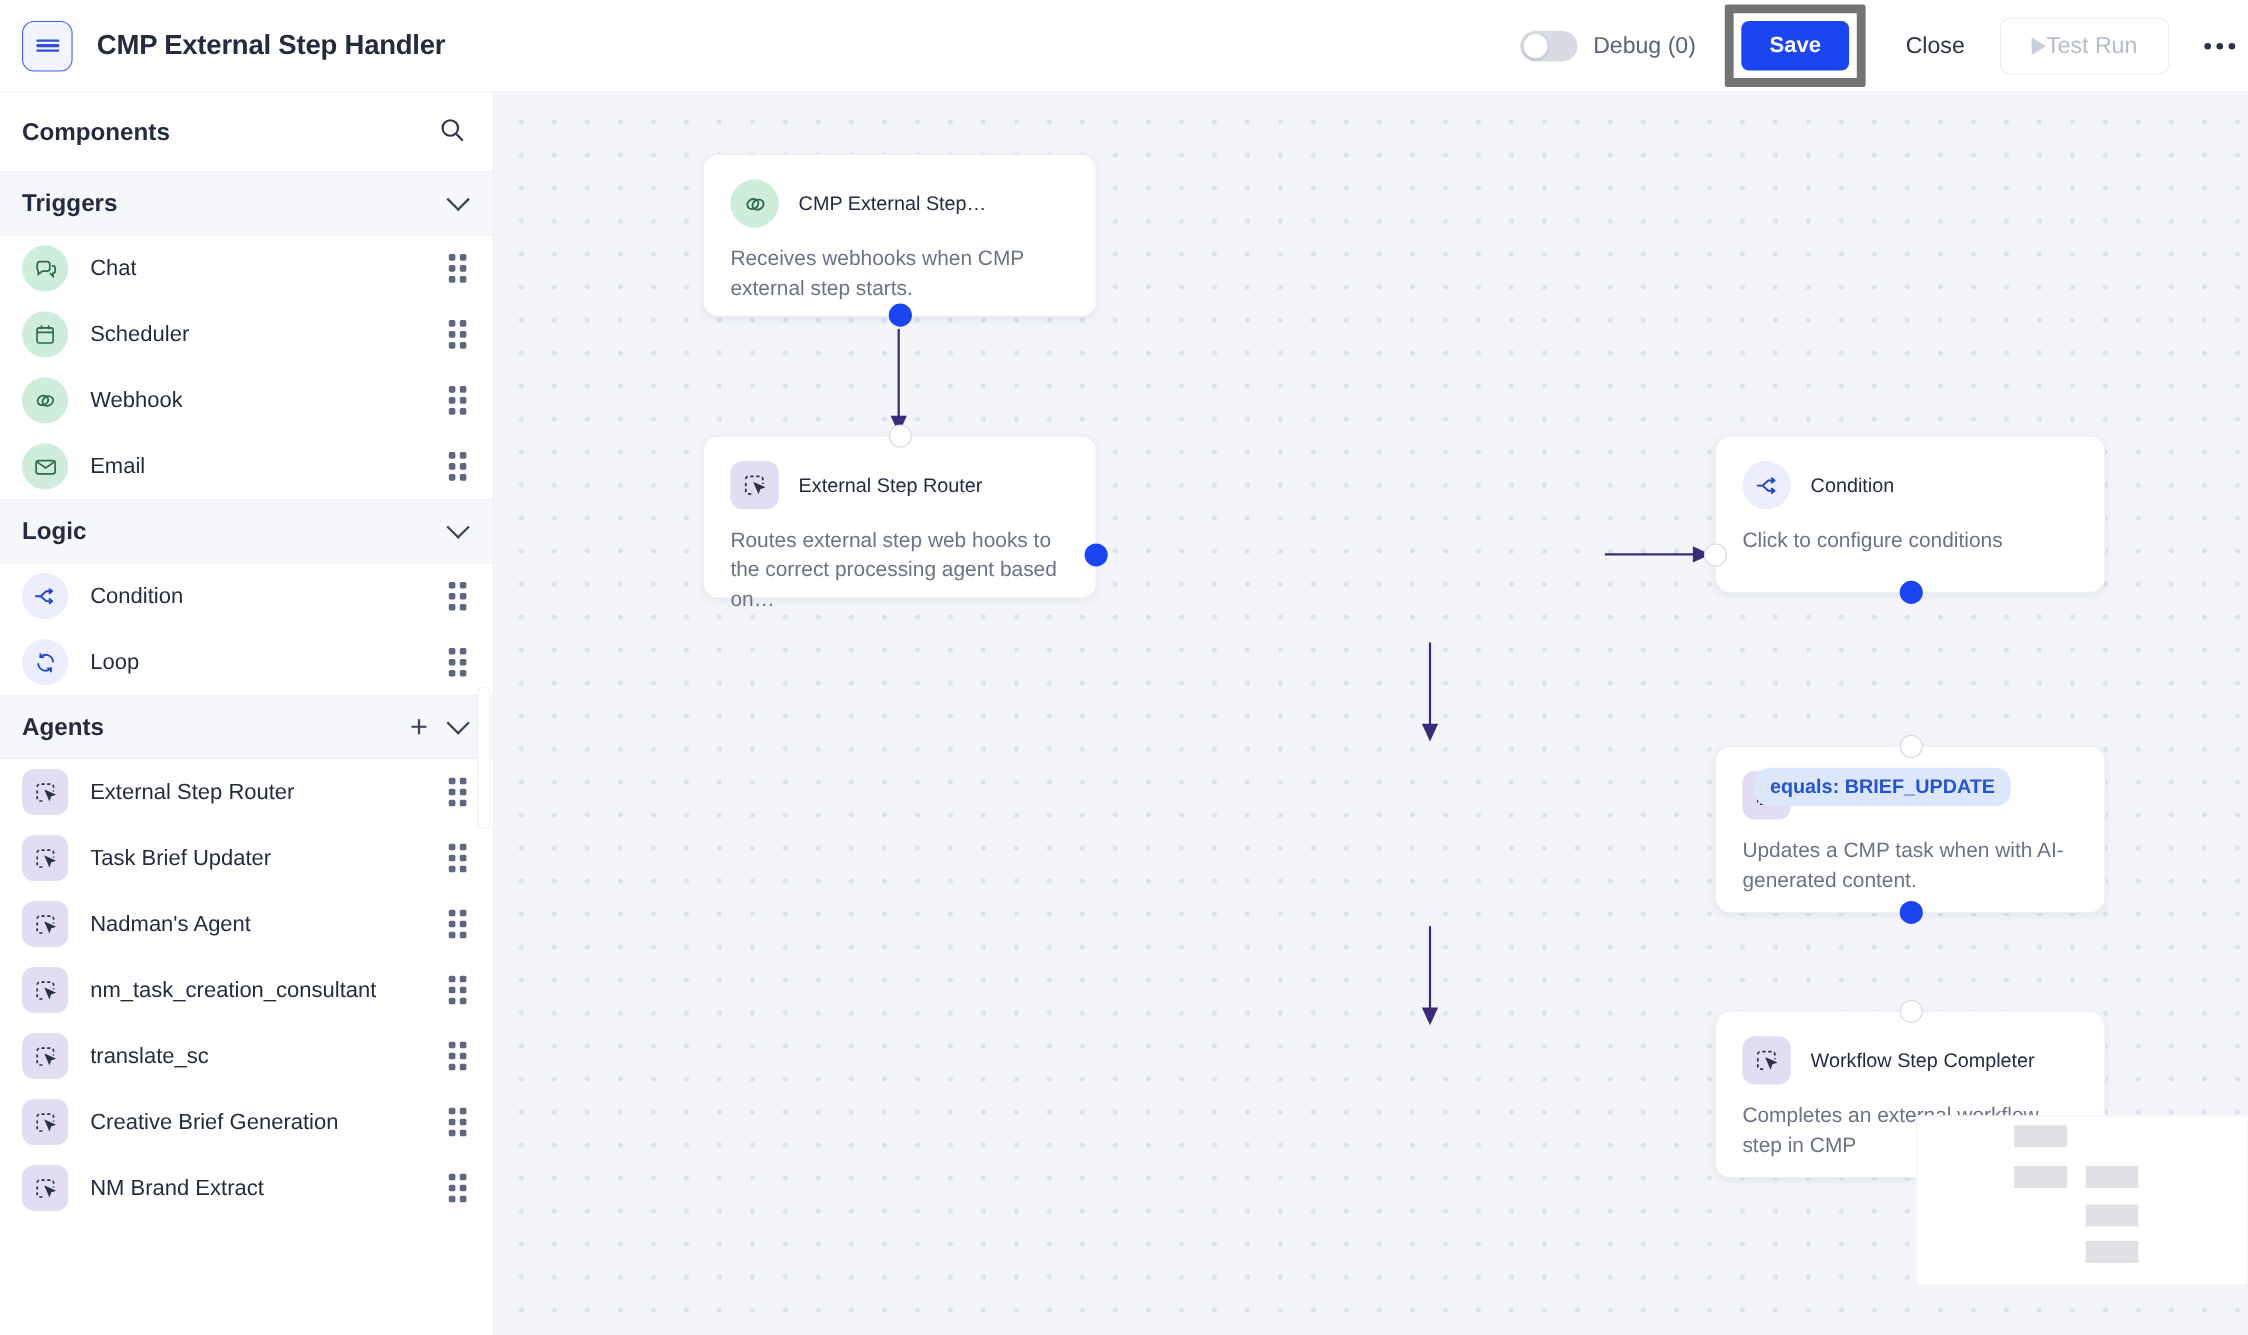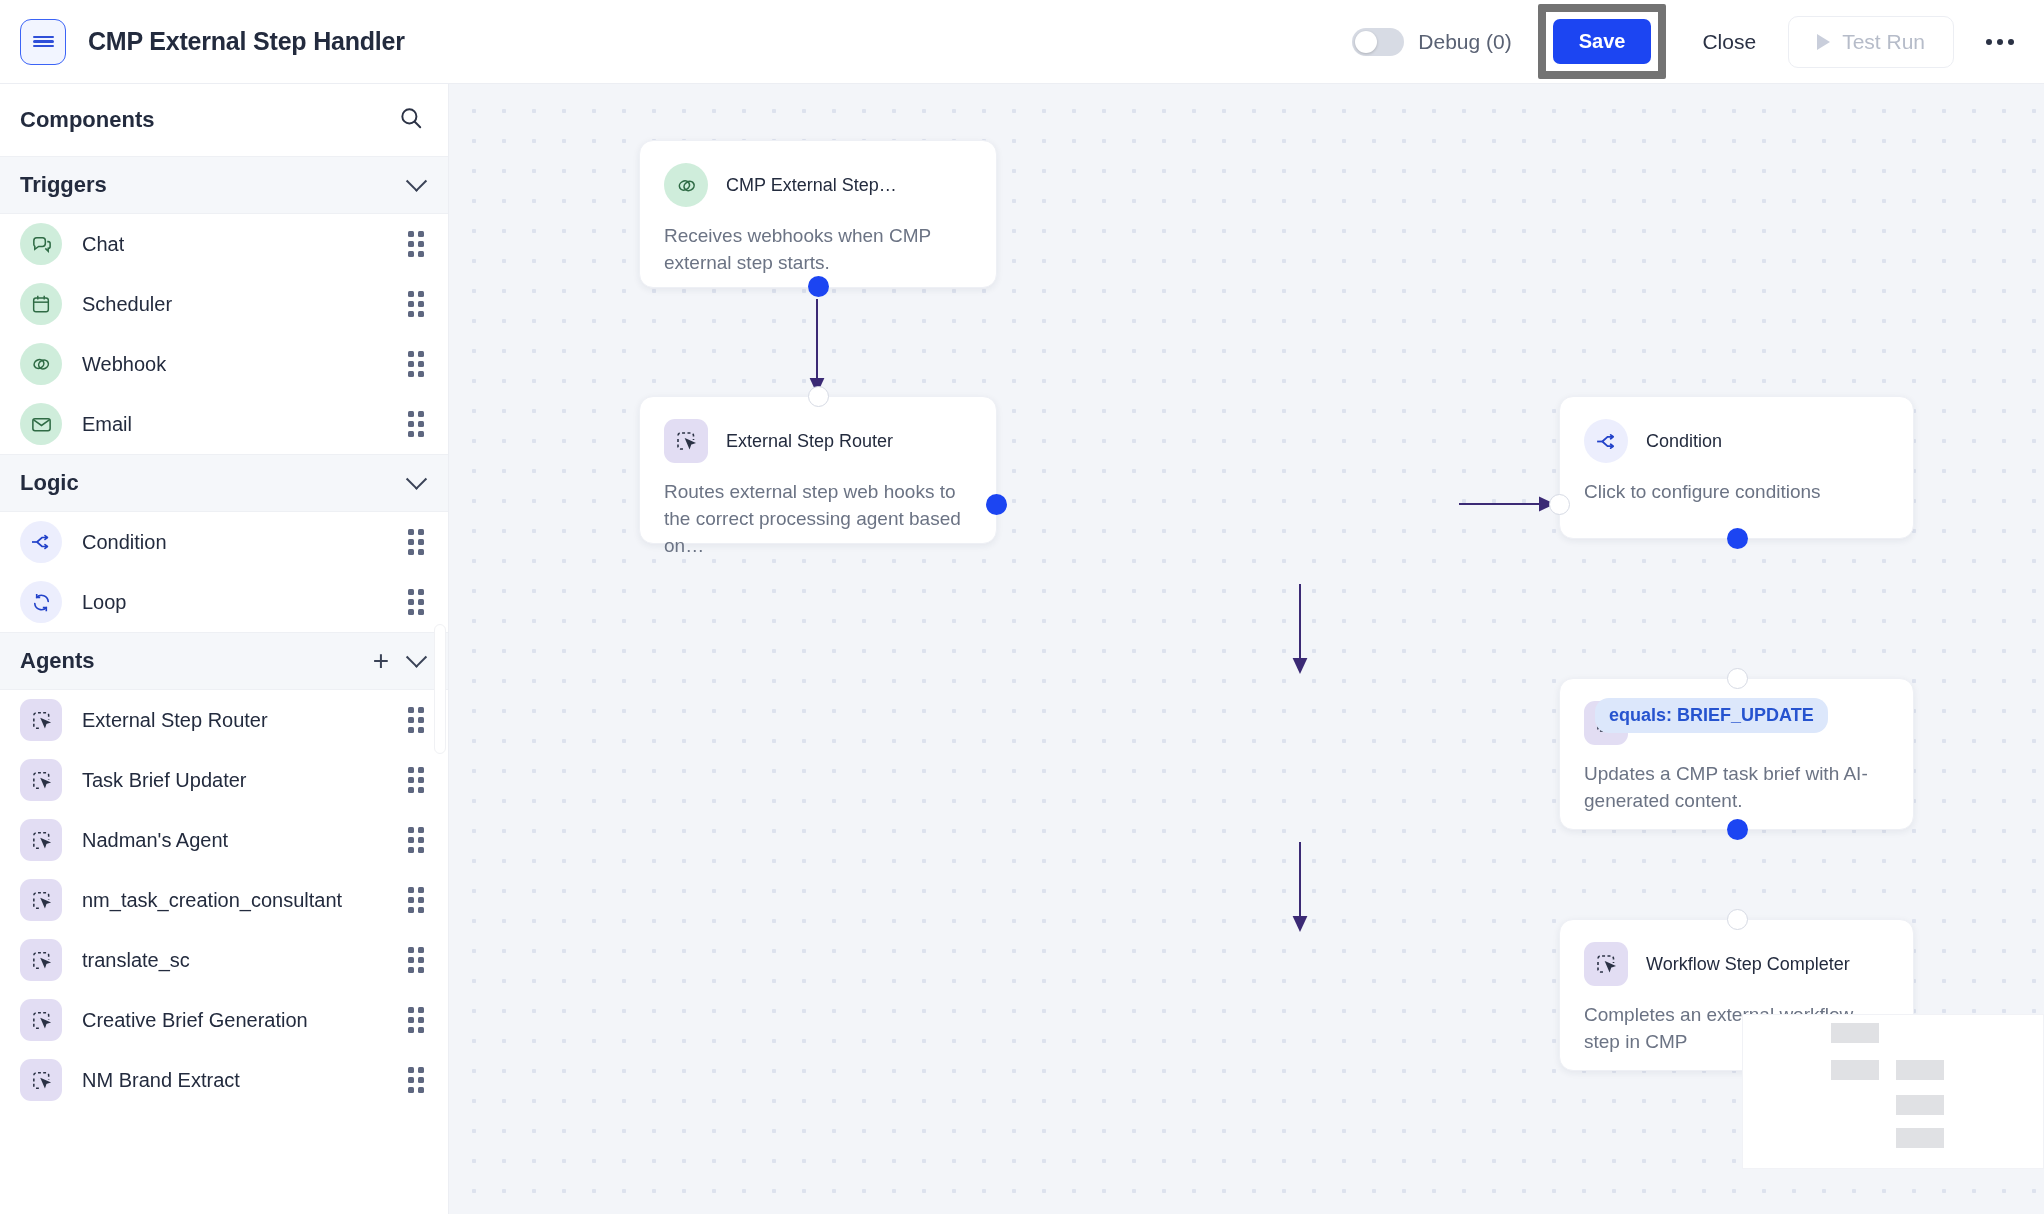--- a/index.html
+++ b/index.html
@@ -30,21 +30,21 @@
     display: block; width: 21px; height: 2.2px;
     background: #2f4fd8; border-radius: 2px; margin: 2.6px 0;
   }
   .app-title {
     margin-left: 22px;
     font-size: 25px; font-weight: bold; color: #232b3e;
     letter-spacing: -0.2px;
   }
   .topbar-right {
     margin-left: auto; display: flex; align-items: center;
-    padding-right: 24px;
+    padding-right: 6px;
   }
   .toggle {
     width: 52px; height: 28px; border-radius: 14px;
     background: #d7dbe4; position: relative; cursor: pointer;
   }
   .toggle .knob {
     position: absolute; top: 3px; left: 3px;
     width: 22px; height: 22px; border-radius: 50%;
     background: #ffffff;
     box-shadow: 0 1px 3px rgba(0,0,0,.2);
@@ -62,21 +62,21 @@
     border: none; border-radius: 7px;
     padding: 11px 26px; cursor: pointer;
     font-family: "Liberation Sans", sans-serif;
   }
   .close-btn {
     margin-left: 26px; font-size: 21px; color: #2b3245;
     cursor: pointer; padding: 6px 10px;
   }
   .testrun-btn {
     margin-left: 22px;
-    display: flex; align-items: center; gap: 12px;
+    display: flex; align-items: center; 
     border: 1px solid #eceef3; border-radius: 10px;
     padding: 13px 28px;
     color: #b6bcc9; font-size: 21px;
     cursor: default;
   }
   .play-tri {
     width: 0; height: 0;
     border-left: 13px solid #c9cedb;
     border-top: 8px solid transparent;
     border-bottom: 8px solid transparent;
@@ -604,21 +604,21 @@
     <div class="node-head">
       <span class="node-ico ico-agent">
         <svg width="24" height="24" viewBox="0 0 24 24" fill="none" stroke="#2b3245" stroke-width="1.6">
           <path d="M4 6.5A2.5 2.5 0 016.5 4H17a2.5 2.5 0 012.5 2.5V11" stroke-dasharray="3 2.4"></path>
           <path d="M4 10v7.5A2.5 2.5 0 006.5 20H10" stroke-dasharray="3 2.4"></path>
           <path d="M12.2 10.6l7.6 3.3-3.2 1.1-1.1 3.2z" fill="#2b3245"></path>
         </svg>
       </span>
       <span class="node-title">Task Brief Updater</span>
     </div>
-    <div class="node-desc">Updates a CMP task brief with AI-generated content.</div>
+    <div class="node-desc">Updates a CMP task when with AI-generated content.</div>
     <div class="port port-out" style="left:167px; bottom:-11px;"></div>
   </div>
 
   <div class="node" style="left:1110px; top:835px; width:355px; height:152px; z-index:4;">
     <div class="port port-in" style="left:167px; top:-11px;"></div>
     <div class="node-head">
       <span class="node-ico ico-agent">
         <svg width="24" height="24" viewBox="0 0 24 24" fill="none" stroke="#2b3245" stroke-width="1.6">
           <path d="M4 6.5A2.5 2.5 0 016.5 4H17a2.5 2.5 0 012.5 2.5V11" stroke-dasharray="3 2.4"></path>
           <path d="M4 10v7.5A2.5 2.5 0 006.5 20H10" stroke-dasharray="3 2.4"></path>

